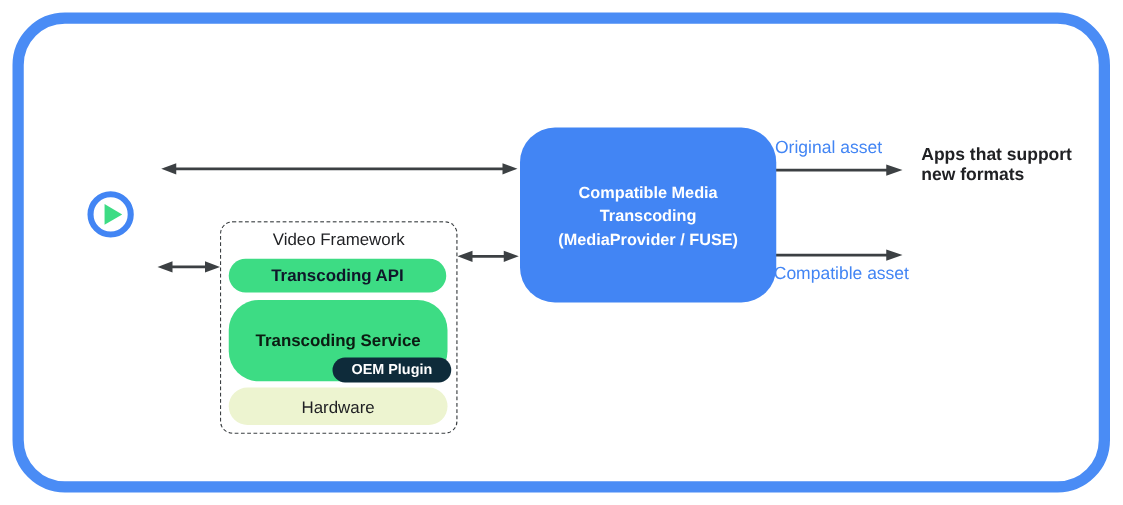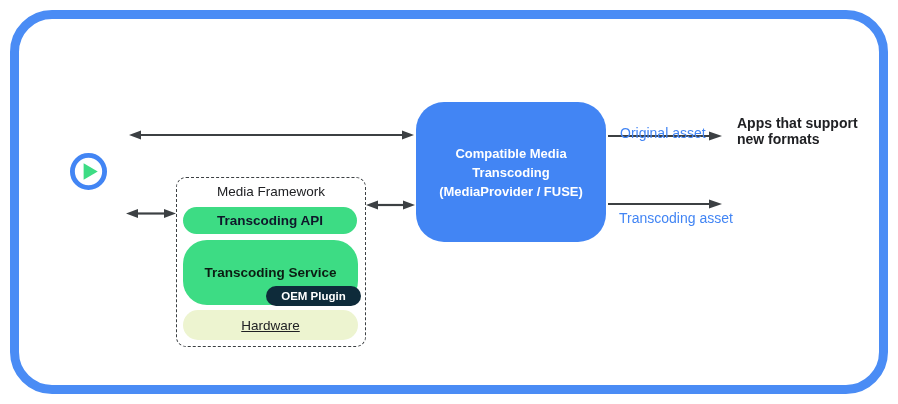--- a/index.html
+++ b/index.html
@@ -60,41 +60,41 @@
   .pill-oem {
     left: 83px; top: 46px; width: 95px; height: 20px;
     background: #0E2B3A; border-radius: 10px;
     display: flex; align-items: center; justify-content: center;
     font-size: 11.5px; font-weight: bold; color: #ffffff;
   }
   .pill-hardware {
     left: 6px; top: 132px; width: 175px; height: 30px;
     background: #EDF4D0; border-radius: 15px;
     display: flex; align-items: center; justify-content: center;
-    font-size: 13.5px; color: #202124; text-decoration: underline;
+    font-size: 13.5px; color: #202124;
   }
 
   
   .transcoding-box {
     left: 416px; top: 102px;
-    width: 190px; height: 140px;
+    width: 205px; height: 140px;
     background: #4285F4; border-radius: 28px;
     display: flex; align-items: center; justify-content: center;
   }
   .transcoding-title {
     text-align: center; white-space: pre-line;
     color: #ffffff; font-weight: bold;
     font-size: 13px; line-height: 19px;
   }
 
   
   .asset-label {
     font-size: 14px; color: #4285F4; white-space: nowrap;
   }
-  .original-asset { left: 620px; top: 125px; }
+  .original-asset { left: 620px; top: 109px; }
   .transcoded-asset { left: 619px; top: 210px; }
 
   .apps-label {
     font-size: 14px; line-height: 15.5px; color: #202124;
     white-space: pre-line;
   }
   .apps-support { left: 737px; top: 116px; font-weight: bold; }
   .apps-no-support { left: 737px; top: 184px; }
 
   .arrow-layer { left: 0; top: 0; width: 898px; height: 404px; pointer-events: none; }
@@ -137,21 +137,21 @@
     </g>
   </svg>
 
   <svg class="abs play-icon" viewBox="0 0 40 40">
     <circle cx="20" cy="20" r="16.5" fill="#ffffff" stroke="#4285F4" stroke-width="5"></circle>
     <polygon points="15,11.5 29.5,20 15,28.5" fill="#3DDC84"></polygon>
   </svg>
 
 
   <div class="abs framework-box">
-    <div class="abs framework-title">Media Framework</div>
+    <div class="abs framework-title">Video Framework</div>
 
     <div class="abs pill-api">Transcoding API</div>
 
     <div class="abs box-service">
       <div class="abs pill-oem">OEM Plugin</div>
       <div class="abs service-label">Transcoding Service</div>
     </div>
 
     <div class="abs pill-hardware">Hardware</div>
   </div>
@@ -160,16 +160,16 @@
     <div class="transcoding-title">Compatible Media
 Transcoding
 (MediaProvider / FUSE)</div>
   </div>
 
   <div class="abs asset-label original-asset">Original asset</div>
 
   <div class="abs apps-label apps-support">Apps that support
 new formats</div>
 
-  <div class="abs asset-label transcoded-asset">Transcoding asset</div>
+  <div class="abs asset-label transcoded-asset">Compatible asset</div>
 
 
 </div>
 
 </body></html>

